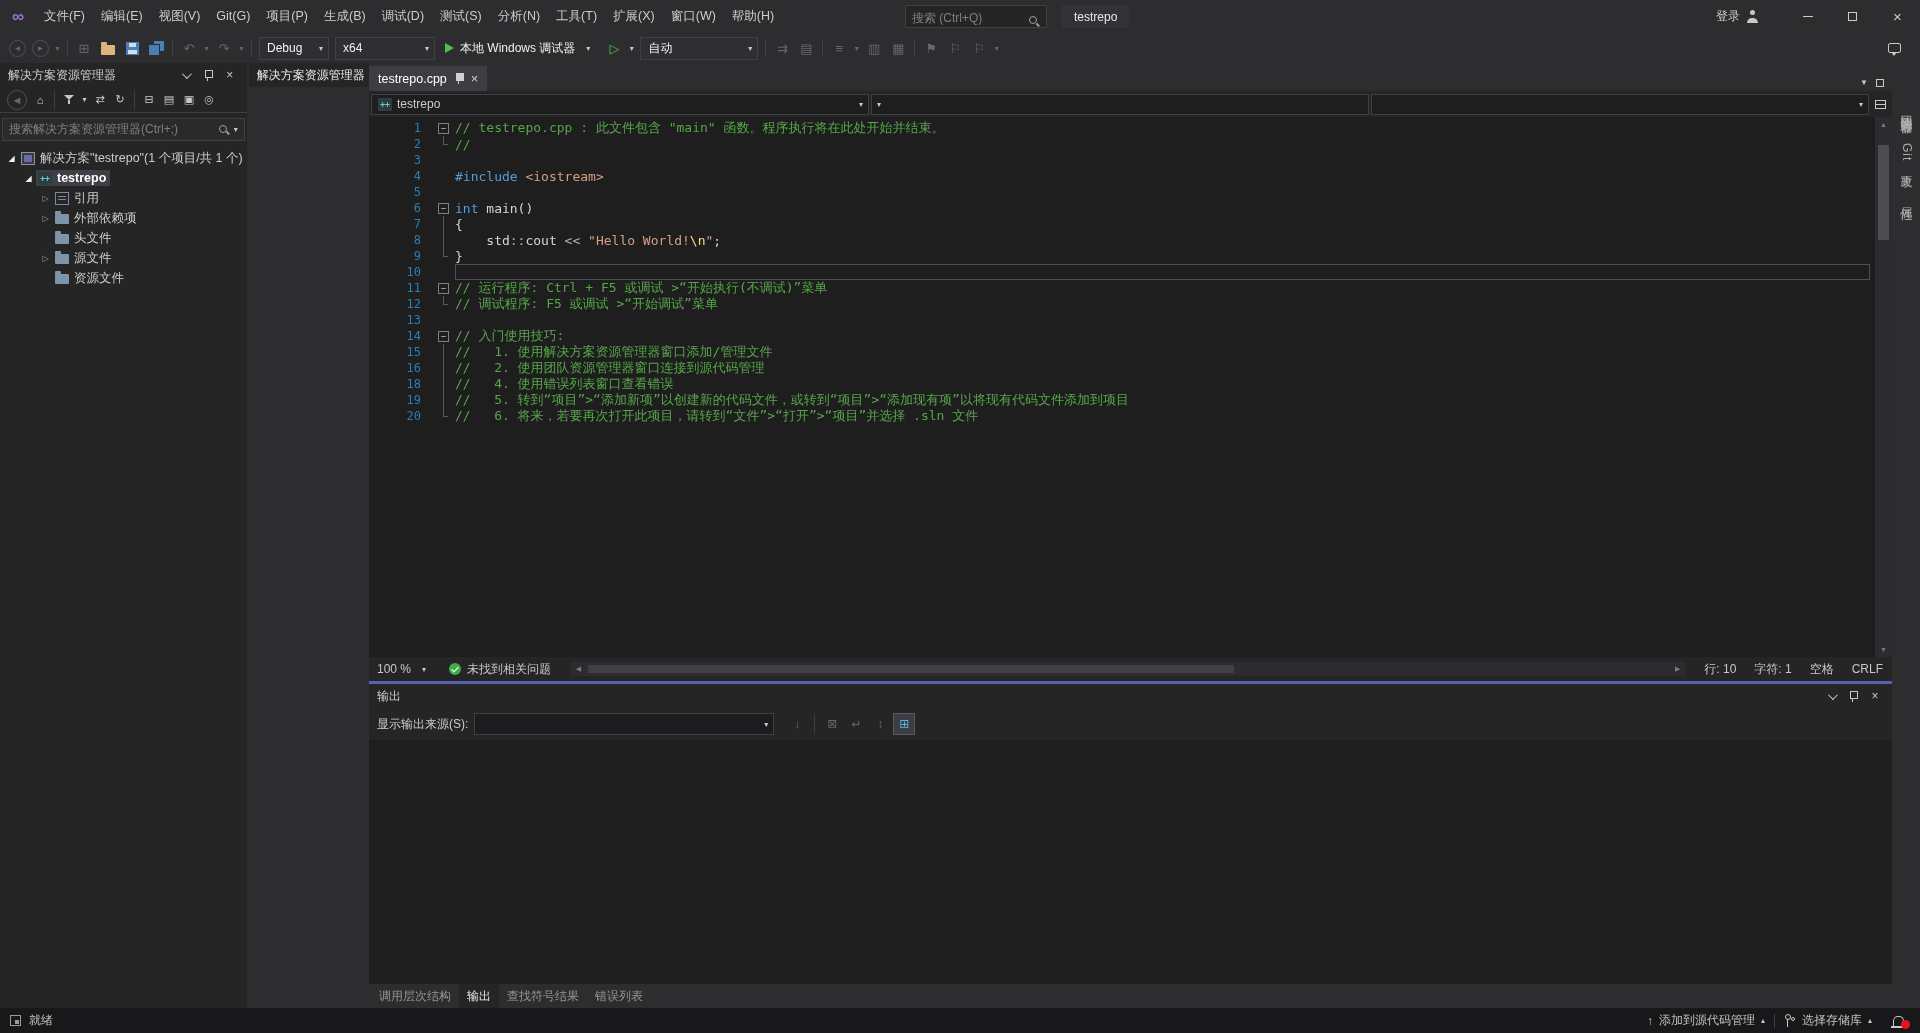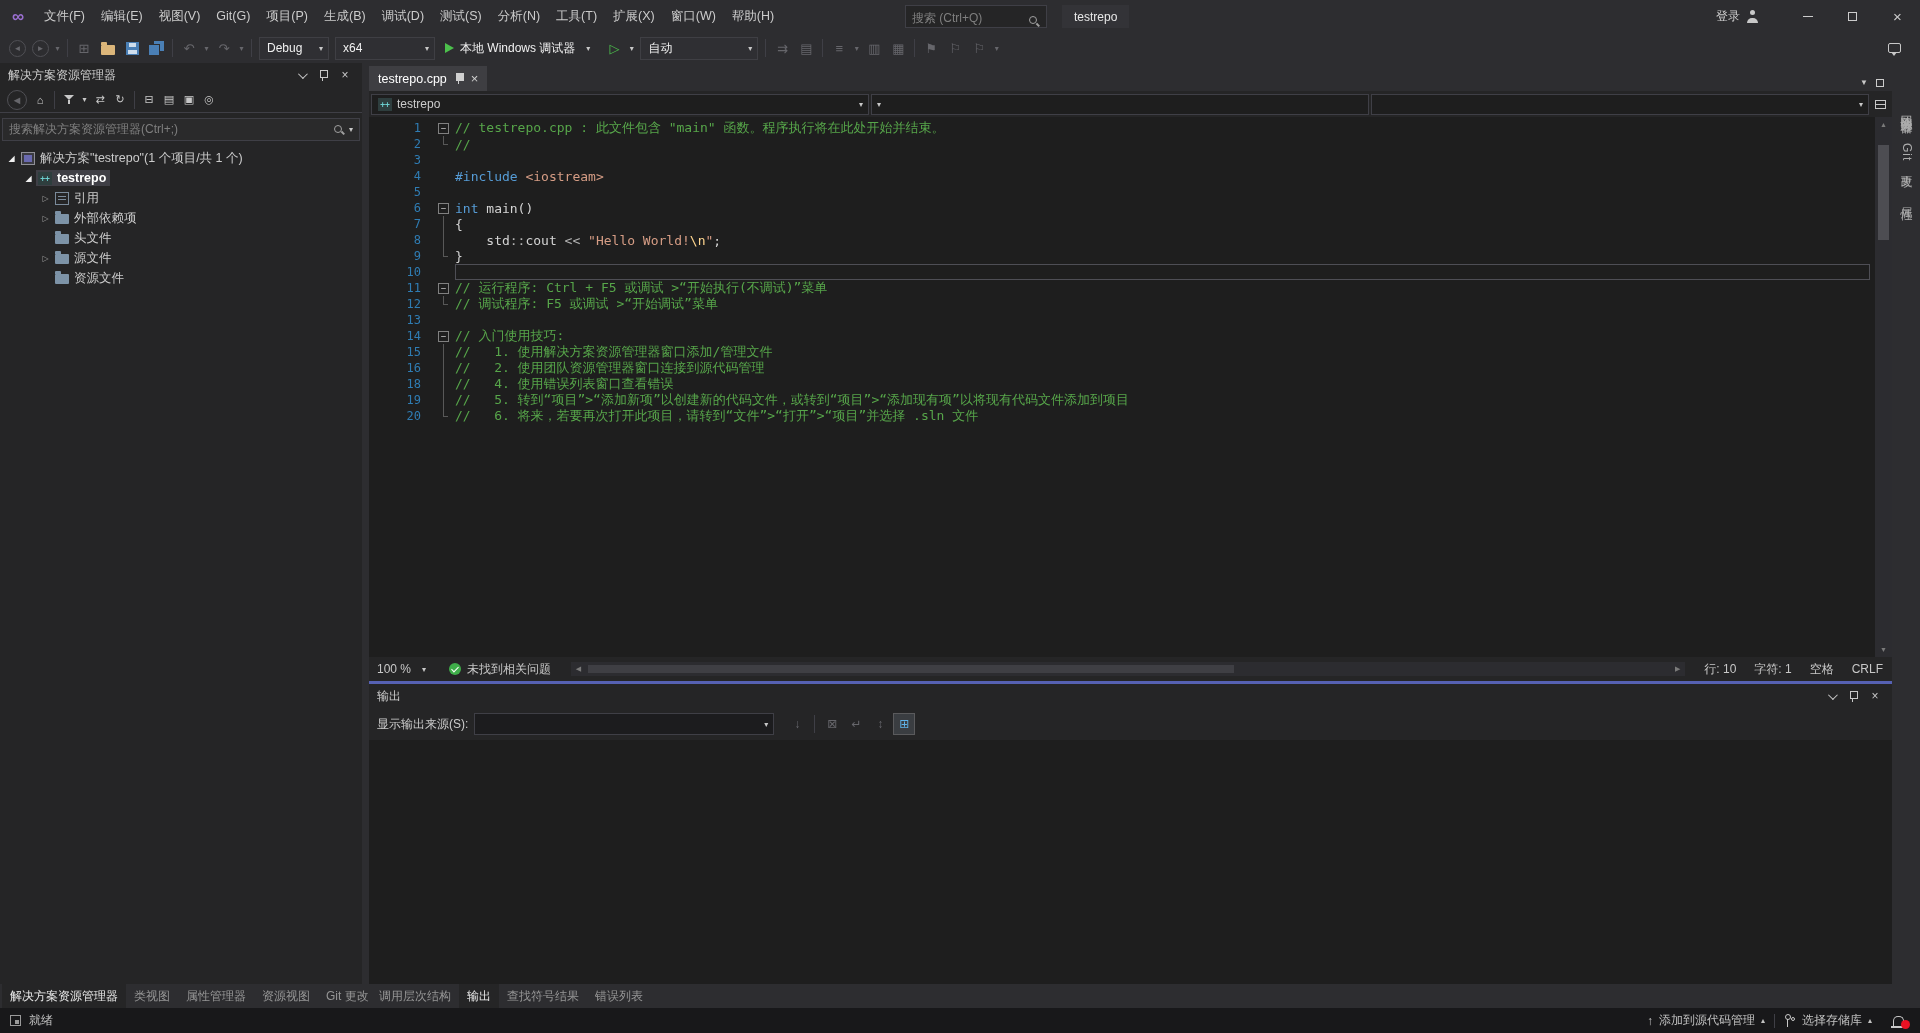--- a/index.html
+++ b/index.html
@@ -60,21 +60,21 @@
   .i-pin { width:10px; height:13px; position:relative; }
   .i-pin::before { content:""; position:absolute; top:1px; left:2px; width:6px; height:6px; border:1px solid #c8c8c8; }
   .i-pin::after { content:""; position:absolute; top:8px; left:4px; width:1px; height:4px; background:#c8c8c8; }
   .i-chev { width:7px; height:7px; border-right:1.4px solid #c8c8c8; border-bottom:1.4px solid #c8c8c8; transform:rotate(45deg) translateY(-2px); }
   .i-funnel { width:13px; height:13px; position:relative; }
   .i-funnel::before { content:""; position:absolute; top:2px; left:1px; border-left:5px solid transparent; border-right:5px solid transparent; border-top:5px solid #c8c8c8; }
   .i-funnel::after { content:""; position:absolute; top:7px; left:5px; width:2px; height:4px; background:#c8c8c8; }
 
   
   .workspace { flex:1; display:flex; background:#2d2d30; min-height:0; }
-  .left-col { width:362px; flex:none; display:flex; flex-direction:column; margin-right:7px; }
+  .left-col { width:362px; flex:none; display:flex; margin-right:7px; }
   .panel { background:#252526; flex:1; display:flex; flex-direction:column; min-height:0; }
   .panel-header { height:24px; flex:none; display:flex; align-items:center; padding:0 8px; color:#cccccc; font-size:12px; }
   .panel-header .hdr-icons { margin-left:auto; display:flex; align-items:center; gap:4px; }
   .hdr-ic { width:18px; height:18px; display:flex; align-items:center; justify-content:center; color:#c8c8c8; }
   .se-toolbar { height:26px; flex:none; display:flex; align-items:center; padding:0 4px; border-bottom:1px solid #3f3f46; }
   .se-toolbar .tb-icon { width:20px; height:20px; font-size:11px; }
   .se-search { margin:5px 2px; height:23px; flex:none; background:#2a2a2b; border:1px solid #3f3f46;
     display:flex; align-items:center; padding:0 6px; color:#7f7f7f; font-size:12px; }
   .se-search .ph { flex:1; white-space:nowrap; overflow:hidden; }
   .se-search .combo-caret { padding:0 0 0 4px; }

